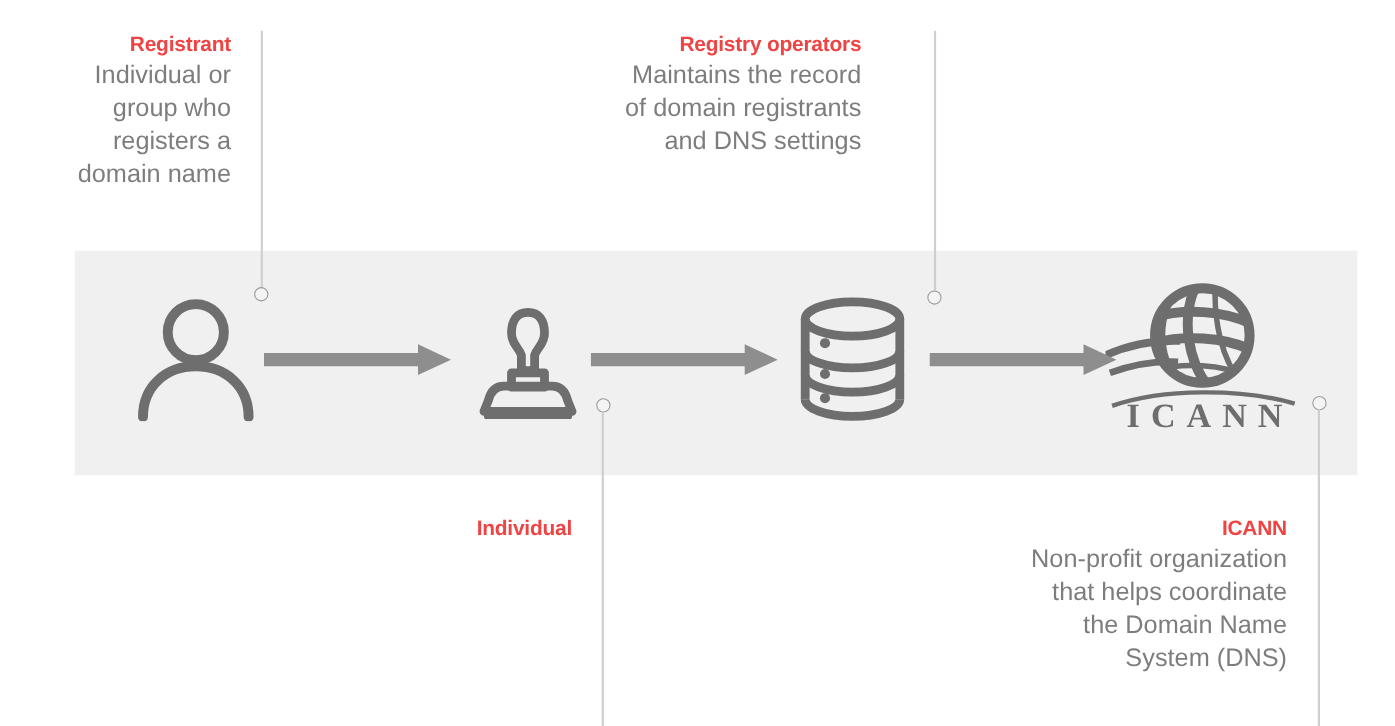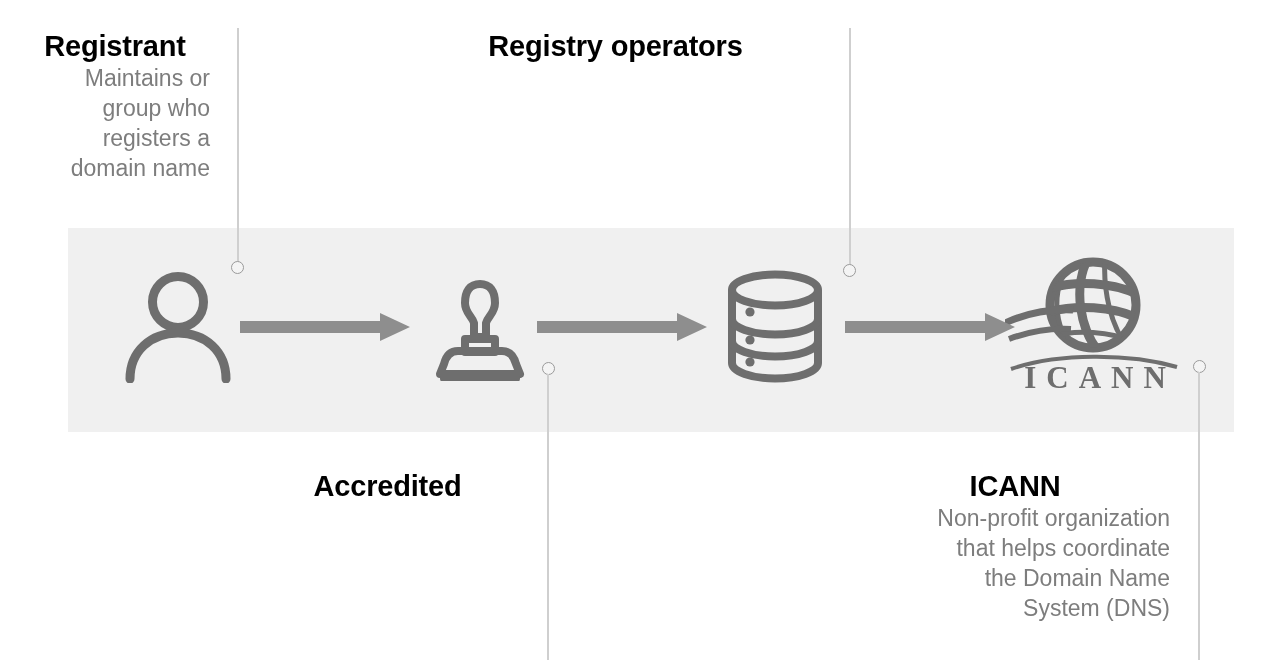--- a/index.html
+++ b/index.html
@@ -45,27 +45,26 @@
     background: #f4f4f4;
     box-sizing: border-box;
   }
 
   
   .callout {
     position: absolute;
     color: #6e6e6e;
   }
   .callout .c-title {
-    font-size: 29px;
+    font-size: 19px;
     font-weight: bold;
-    color: #000000;
+    color: #ef4444;
     line-height: 1.12;
     margin-bottom: 2px;
     letter-spacing: -0.2px;
-    text-align: center;
   }
   .callout .c-body {
     font-size: 23px;
     font-weight: normal;
     color: #7d7d7d;
     line-height: 1.30;
     white-space: pre-line;
   }
   .align-right { text-align: right; }
 
@@ -93,32 +92,35 @@
   <div class="conn-dot" style="left:843px; top:264px;"></div>
 
   <div class="conn-dot" style="left:542px; top:362px;"></div>
   <div class="connector" style="left:547px; top:374px; height:286px;"></div>
 
   <div class="conn-dot" style="left:1193px; top:360px;"></div>
   <div class="connector" style="left:1198px; top:372px; height:288px;"></div>
 
   <div class="callout align-right" style="left:20px; top:30px; width:190px;">
     <div class="c-title">Registrant</div>
-    <div class="c-body">Maintains or
+    <div class="c-body">Individual or
 group who
 registers a
 domain name</div>
   </div>
 
   <div class="callout align-right" style="left:448px; top:30px; width:335px;">
     <div class="c-title">Registry operators</div>
+    <div class="c-body">Maintains the record
+of domain registrants
+and DNS settings</div>
   </div>
 
   <div class="callout align-right" style="left:255px; top:470px; width:265px;">
-    <div class="c-title">Accredited</div>
+    <div class="c-title">Individual</div>
   </div>
 
   <div class="callout align-right" style="left:860px; top:470px; width:310px;">
     <div class="c-title">ICANN</div>
     <div class="c-body">Non-profit organization
 that helps coordinate
 the Domain Name
 System (DNS)</div>
   </div>
 

